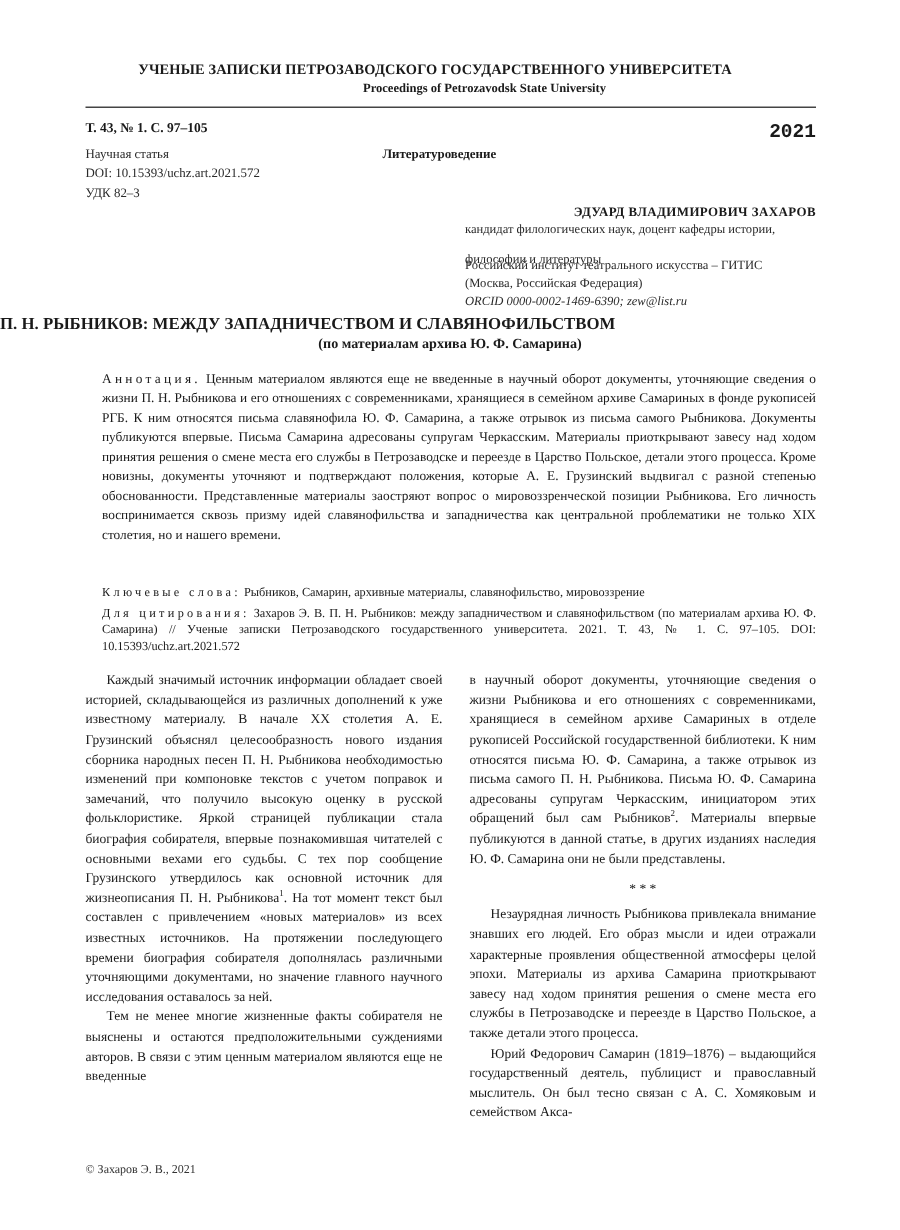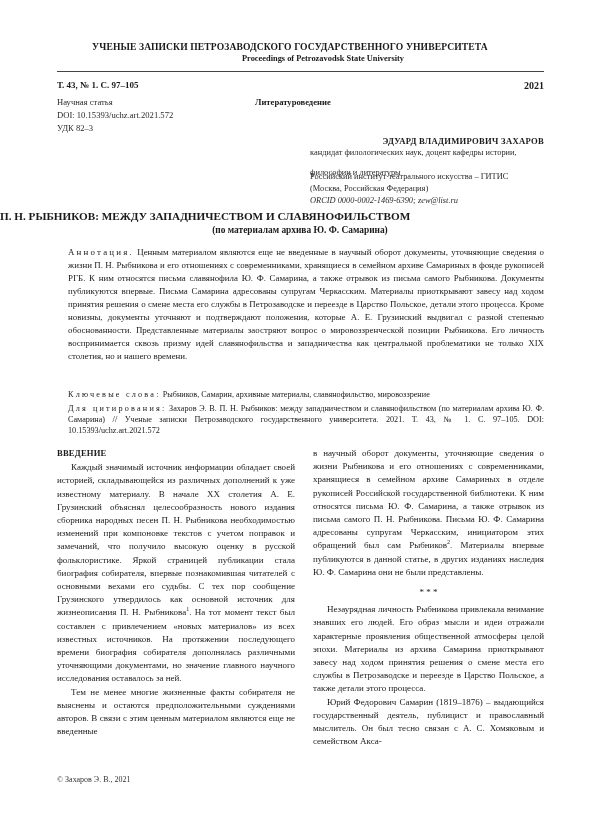--- a/index.html
+++ b/index.html
@@ -4,21 +4,21 @@
 <style>
   html, body { margin: 0; padding: 0; background: #ffffff; }
   body { width: 600px; height: 820px; position: relative; overflow: hidden;
          font-family: "Liberation Serif", "DejaVu Serif", serif; color: #1a1a1a; }
   .abs { position: absolute; }
   .journal-title { left: 0; width: 580px; top: 41px; text-align: center; font-size: 9.6px;
                    font-weight: bold; letter-spacing: 0.1px; }
   .journal-subtitle { left: 0; width: 600px; top: 54px; text-align: center; font-size: 8.4px; font-weight: bold; margin-left: 23px; }
   .top-rule { left: 57px; width: 487px; top: 71px; height: 0; border-top: 1px solid #444; }
   .vol { left: 57px; top: 80px; font-size: 9px; font-weight: bold; }
-  .year { right: 56px; top: 80px; font-size: 10px; font-weight: bold; }
+  .year { right: 56px; top: 80px; font-size: 13px; font-weight: bold; font-family: Liberation Mono, monospace; }
   .meta { left: 57px; font-size: 8.6px; color: #2a2a2a; }
   .section { left: 255px; top: 97px; font-size: 8.6px; font-weight: bold; }
   .author-name { right: 56px; top: 136px; font-size: 8.6px; font-weight: bold; letter-spacing: 0.3px; }
   .affil { left: 310px; font-size: 8.4px; color: #2a2a2a; }
   .affil.it { font-style: italic; }
   .title { left: 0; width: 476px; top: 210px; text-align: left; font-size: 11.2px; font-weight: bold; }
   .subtitle { left: 0; width: 600px; top: 225px; text-align: center; font-size: 9.4px; font-weight: bold; }
   .abstract { left: 68px; width: 476px; top: 246px; font-size: 8.9px; line-height: 13px; text-align: justify; }
   .spaced { letter-spacing: 2.2px; }
   .kw { left: 68px; width: 476px; top: 389px; font-size: 8.2px; line-height: 11px; }
@@ -66,21 +66,20 @@
   <span class="spaced">Ключевые слова:</span>
   <span>Рыбников, Самарин, архивные материалы, славянофильство, мировоззрение</span>
 </div>
 
 <div class="abs cite">
   <span class="spaced">Для цитирования:</span>
   <span>Захаров Э. В. П. Н. Рыбников: между западничеством и славянофильством (по материалам архива Ю. Ф. Самарина) // Ученые записки Петрозаводского государственного университета. 2021. Т. 43, № 1. С. 97–105. DOI: 10.15393/uchz.art.2021.572</span>
 </div>
 
 <div class="abs col col-left">
-  <div class="heading">ВВЕДЕНИЕ</div>
   <p><span>Каждый значимый источник информации обладает своей историей, складывающейся из различных дополнений к уже известному материалу. В начале XX столетия А. Е. Грузинский объяснял целесообразность нового издания сборника народных песен П. Н. Рыбникова необходимостью изменений при компоновке текстов с учетом поправок и замечаний, что получило высокую оценку в русской фольклористике. Яркой страницей публикации стала биография собирателя, впервые познакомившая читателей с основными вехами его судьбы. С тех пор сообщение Грузинского утвердилось как основной источник для жизнеописания П. Н. Рыбникова</span><sup>1</sup><span>. На тот момент текст был составлен с привлечением «новых материалов» из всех известных источников. На протяжении последующего времени биография собирателя дополнялась различными уточняющими документами, но значение главного научного исследования оставалось за ней.</span></p>
   <p>Тем не менее многие жизненные факты собирателя не выяснены и остаются предположительными суждениями авторов. В связи с этим ценным материалом являются еще не введенные</p>
 </div>
 
 <div class="abs col col-right">
   <p class="noindent"><span>в научный оборот документы, уточняющие сведения о жизни Рыбникова и его отношениях с современниками, хранящиеся в семейном архиве Самариных в отделе рукописей Российской государственной библиотеки. К ним относятся письма Ю. Ф. Самарина, а также отрывок из письма самого П. Н. Рыбникова. Письма Ю. Ф. Самарина адресованы супругам Черкасским, инициатором этих обращений был сам Рыбников</span><sup>2</sup><span>. Материалы впервые публикуются в данной статье, в других изданиях наследия Ю. Ф. Самарина они не были представлены.</span></p>
   <div class="stars">* * *</div>
   <p>Незаурядная личность Рыбникова привлекала внимание знавших его людей. Его образ мысли и идеи отражали характерные проявления общественной атмосферы целой эпохи. Материалы из архива Самарина приоткрывают завесу над ходом принятия решения о смене места его службы в Петрозаводске и переезде в Царство Польское, а также детали этого процесса.</p>
   <p>Юрий Федорович Самарин (1819–1876) – выдающийся государственный деятель, публицист и православный мыслитель. Он был тесно связан с А. С. Хомяковым и семейством Акса-</p>
 </div>

